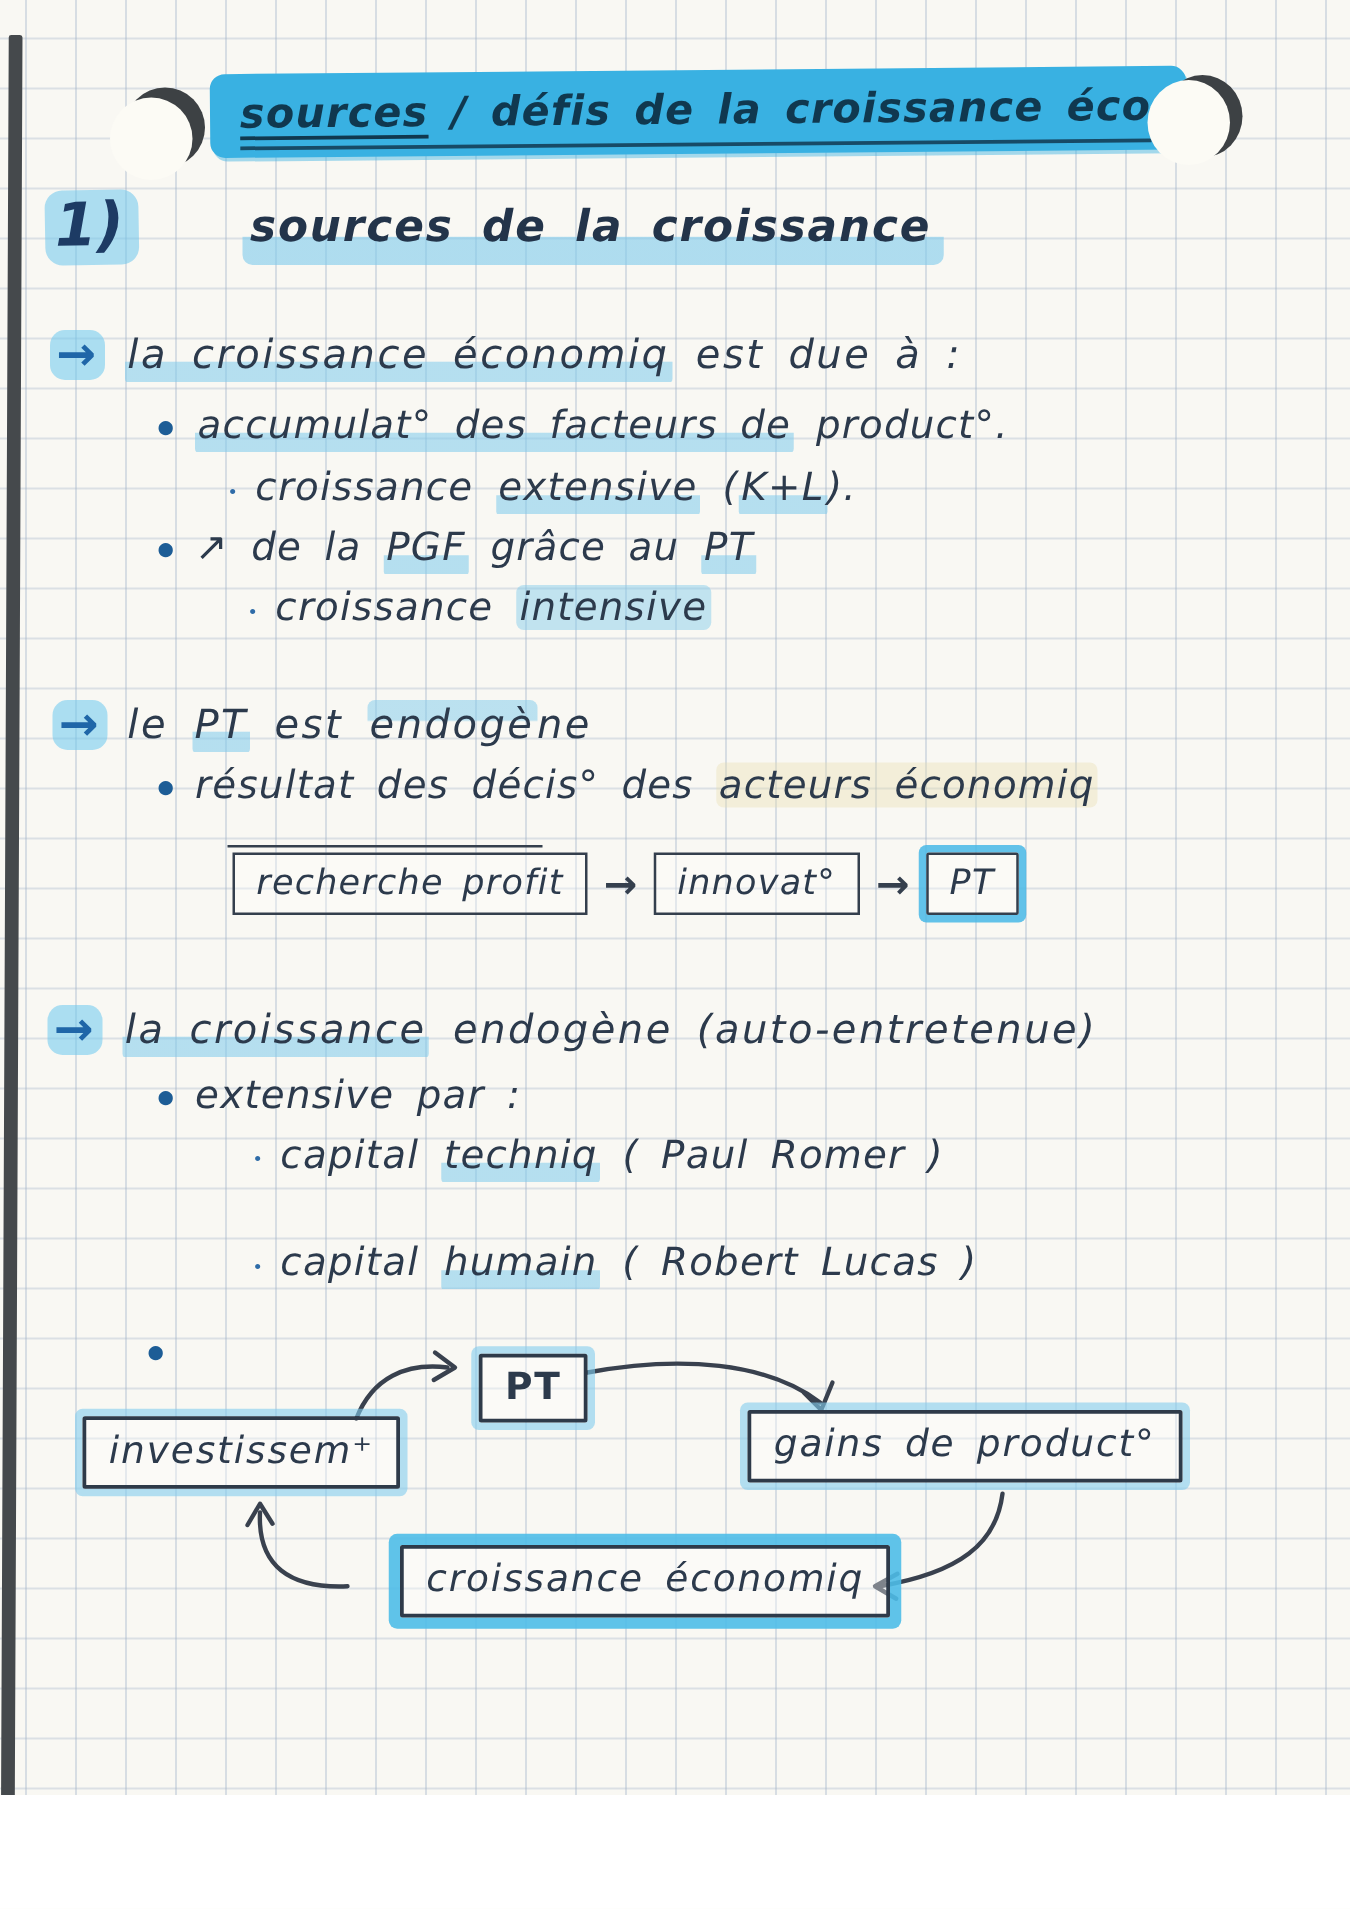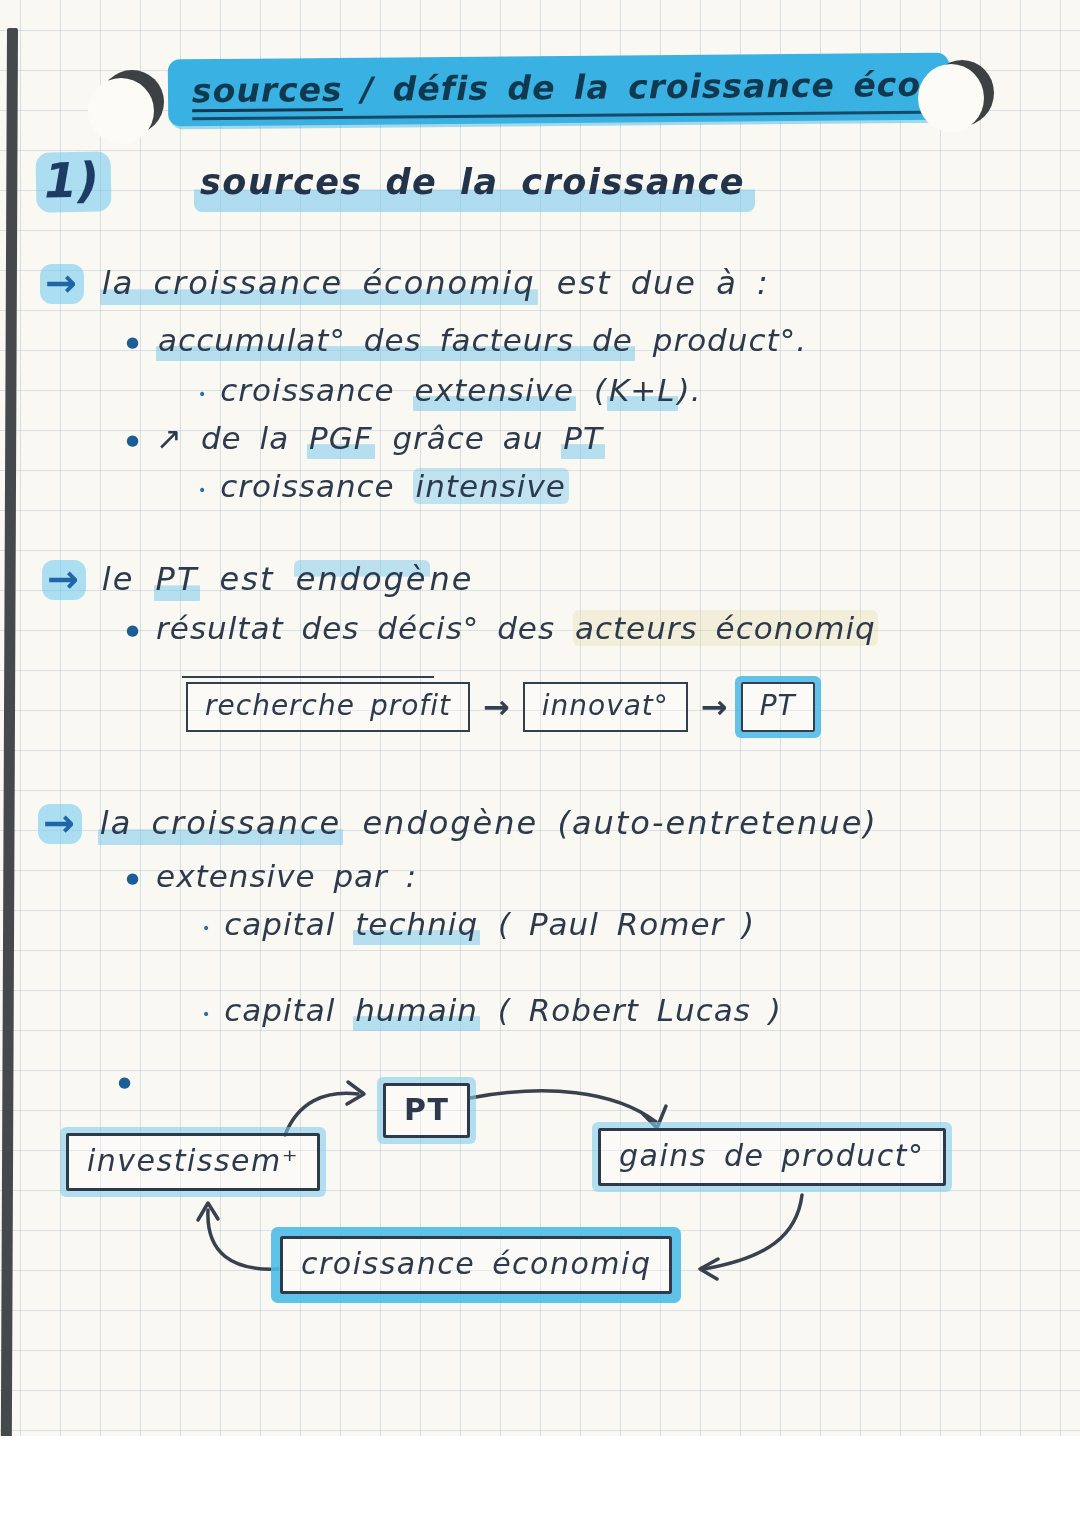--- a/index.html
+++ b/index.html
@@ -61,21 +61,21 @@
   .flow-row{position:absolute; left:186px; top:682px; display:flex; align-items:center; gap:13px;}
   .box{display:inline-block; border:2.5px solid #343f4d; padding:5px 17px 8px; font-style:italic;
     font-size:28px; color:#2c3a4c; letter-spacing:1px; word-spacing:5px; background:rgba(255,255,255,.3);}
   .box-hl{box-shadow:0 0 0 6px rgba(72,184,230,.85); border-radius:2px;}
   .flow-arrow{font-size:32px; color:#343f4d; font-style:normal; font-weight:bold;}
 
   .cycle-box{position:absolute; border:3px solid #2e3a49; padding:7px 18px 10px; font-style:italic;
     font-size:30px; color:#2c3a4c; letter-spacing:1.5px; word-spacing:6px;
     background:rgba(255,255,255,.35); box-shadow:0 0 0 6px rgba(130,205,238,.6); border-radius:2px;}
   .cycle-box.pt{font-style:normal; font-weight:bold; padding:6px 18px 8px;}
-  .cycle-box.strong{box-shadow:0 0 0 9px rgba(78,189,232,.9);}
+  .cycle-box.strong{box-shadow:0 0 0 9px rgba(78,189,232,.9);margin-left:40px;}
   .cycle-arrows{position:absolute; left:0; top:1040px; width:1080px; height:320px;}
   .cycle-arrows path, .cycle-arrows polyline{fill:none; stroke:#39414e; stroke-width:3.5; stroke-linecap:round; stroke-linejoin:round;}
 </style>
 </head>
 <body>
 
 <div class="page">
   <div class="margin-bar"></div>
   <div class="punch punch-left">
     <div class="pd"></div>
@@ -94,21 +94,21 @@
   <div class="sec-label">sources de la croissance</div>
 
   <div class="line head" style="left:40px; top:264px;">
     <span class="arrow-glyph">→</span><span class="hl-under">la croissance économiq</span><span> est due à :</span>
   </div>
 
   <div class="line" style="left:126px; top:322px;">
     <span class="bul">●</span><span class="hl-under">accumulat° des facteurs de</span><span> product°.</span>
   </div>
 
-  <div class="line" style="left:198px; top:372px;">
+  <div class="line" style="left:182px; top:372px;">
     <span class="subbul">•</span><span>croissance </span><span class="hl-under">extensive</span><span> (</span><span class="hl-under">K+L</span><span>).</span>
   </div>
 
   <div class="line" style="left:126px; top:420px;">
     <span class="bul">●</span><span>↗ de la </span><span class="hl-under">PGF</span><span> grâce au </span><span class="hl-under">PT</span>
   </div>
 
   <div class="line" style="left:198px; top:468px;">
     <span class="subbul">•</span><span>croissance </span><span class="hl-on">intensive</span>
   </div>

